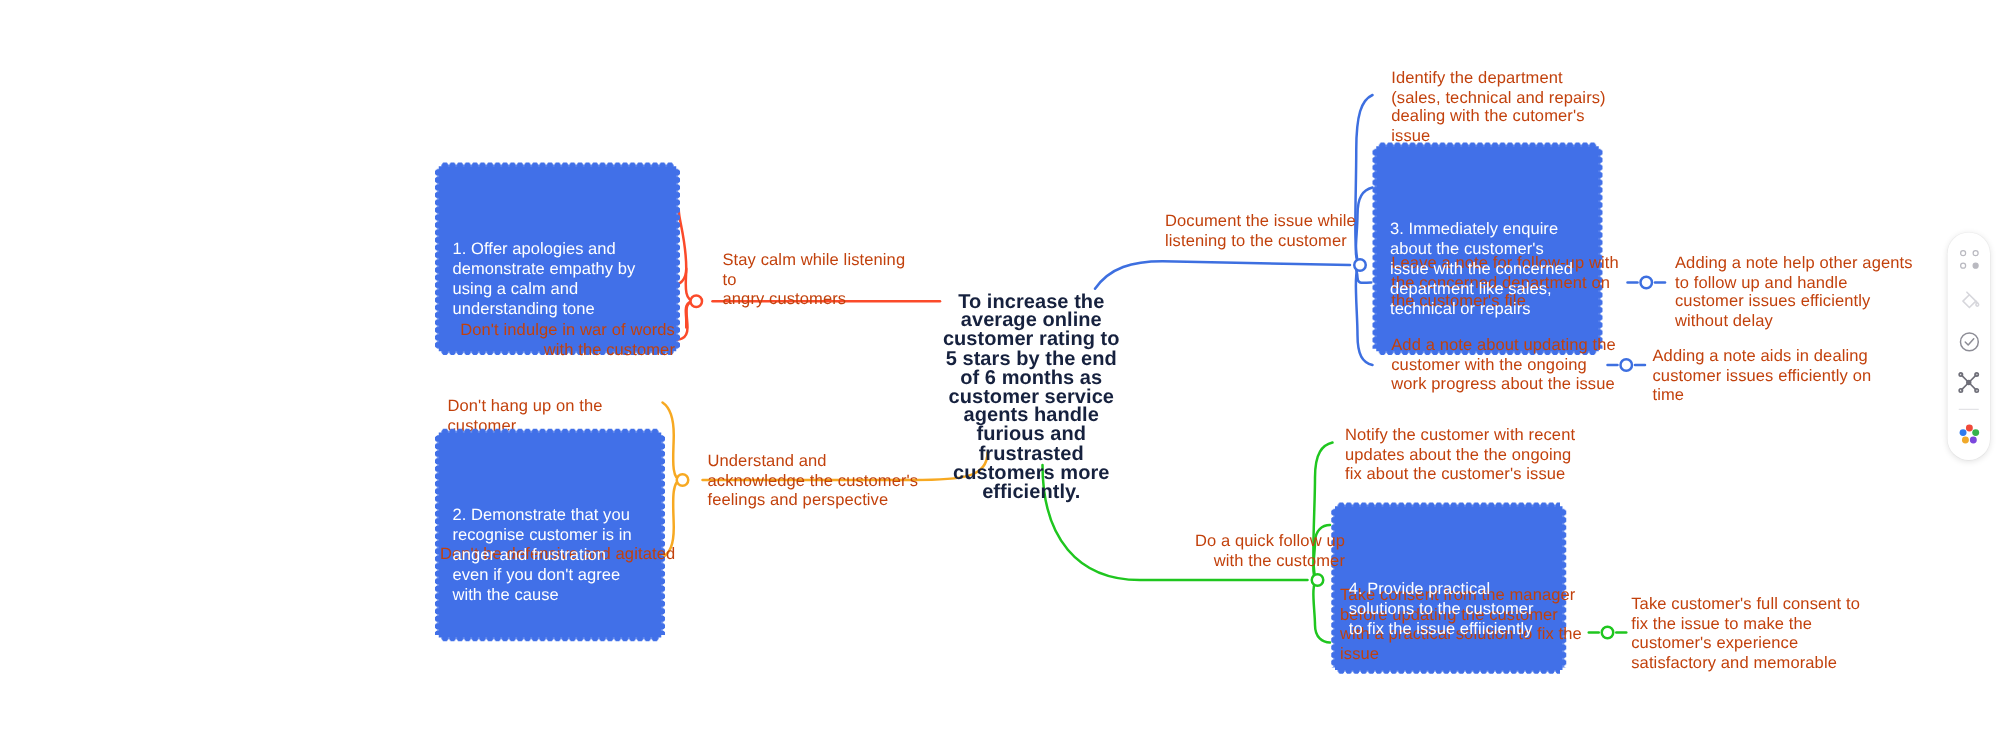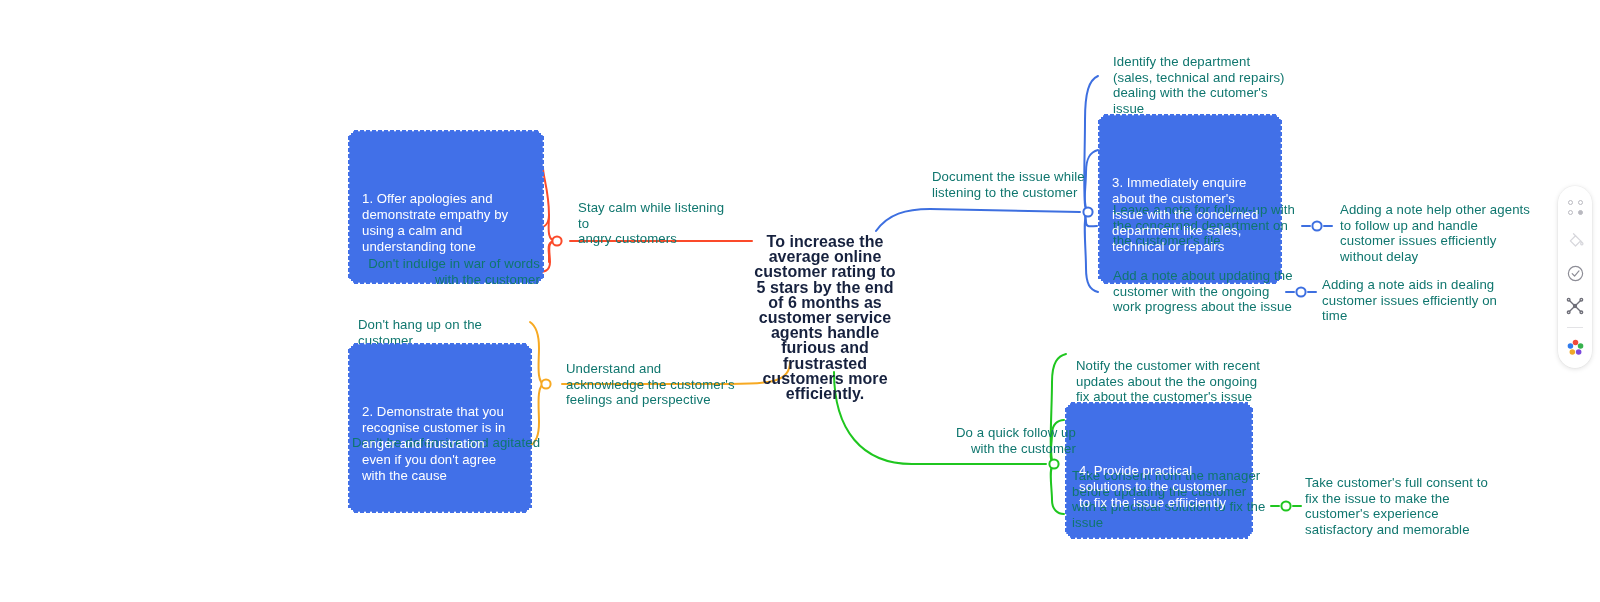--- a/index.html
+++ b/index.html
@@ -17,21 +17,21 @@
   }
   #wires {
     position: absolute; left: 0; top: 0;
     width: 1600px; height: 602px;
     pointer-events: none;
   }
 
   
   .tnode {
     position: absolute;
-    color: #0f766e;
+    color: #c2410c;
     font-size: 13.2px;
     line-height: 15.6px;
     letter-spacing: 0.1px;
     white-space: pre-line;
     -webkit-font-smoothing: antialiased;
   }
 
   
   .central {
     position: absolute;
@@ -232,21 +232,21 @@
 
   <div class="tnode" style="left:1113px; top:268px; width:184px;">Add a note about  updating  the customer with the ongoing work progress about the issue</div>
 
   <div class="tnode" style="left:932px; top:169px; width:160px;">Document the issue while
 listening to the customer</div>
 
   <div class="tnode" style="left:1340px; top:202px; width:196px;">Adding a note help other agents to follow up and handle customer issues efficiently without delay</div>
 
   <div class="tnode" style="left:1322px; top:277px; width:200px;">Adding a note  aids in dealing customer issues efficiently on time</div>
 
-  <div class="tnode" style="left:1076px; top:358px; width:196px;">Notify the customer with recent updates about the  the ongoing fix about the customer's issue</div>
+  <div class="tnode" style="left:1076px; top:340px; width:196px;">Notify the customer with recent updates about the  the ongoing fix about the customer's issue</div>
 
   <div class="cbox" style="left:1068px; top:405px; width:182px;">
     <span class="sideL"></span>
     <span class="sideR"></span>
     <span class="txt">4. Provide practical solutions to the customer to fix the issue effiiciently</span>
   </div>
 
   <div class="tnode" style="left:1072px; top:468px; width:196px;">Take consent from the manager  before updating the customer with a practical solution to fix the issue</div>
 
   <div class="tnode" style="left:928px; top:425px; width:148px;text-align:right;">Do a quick follow up

